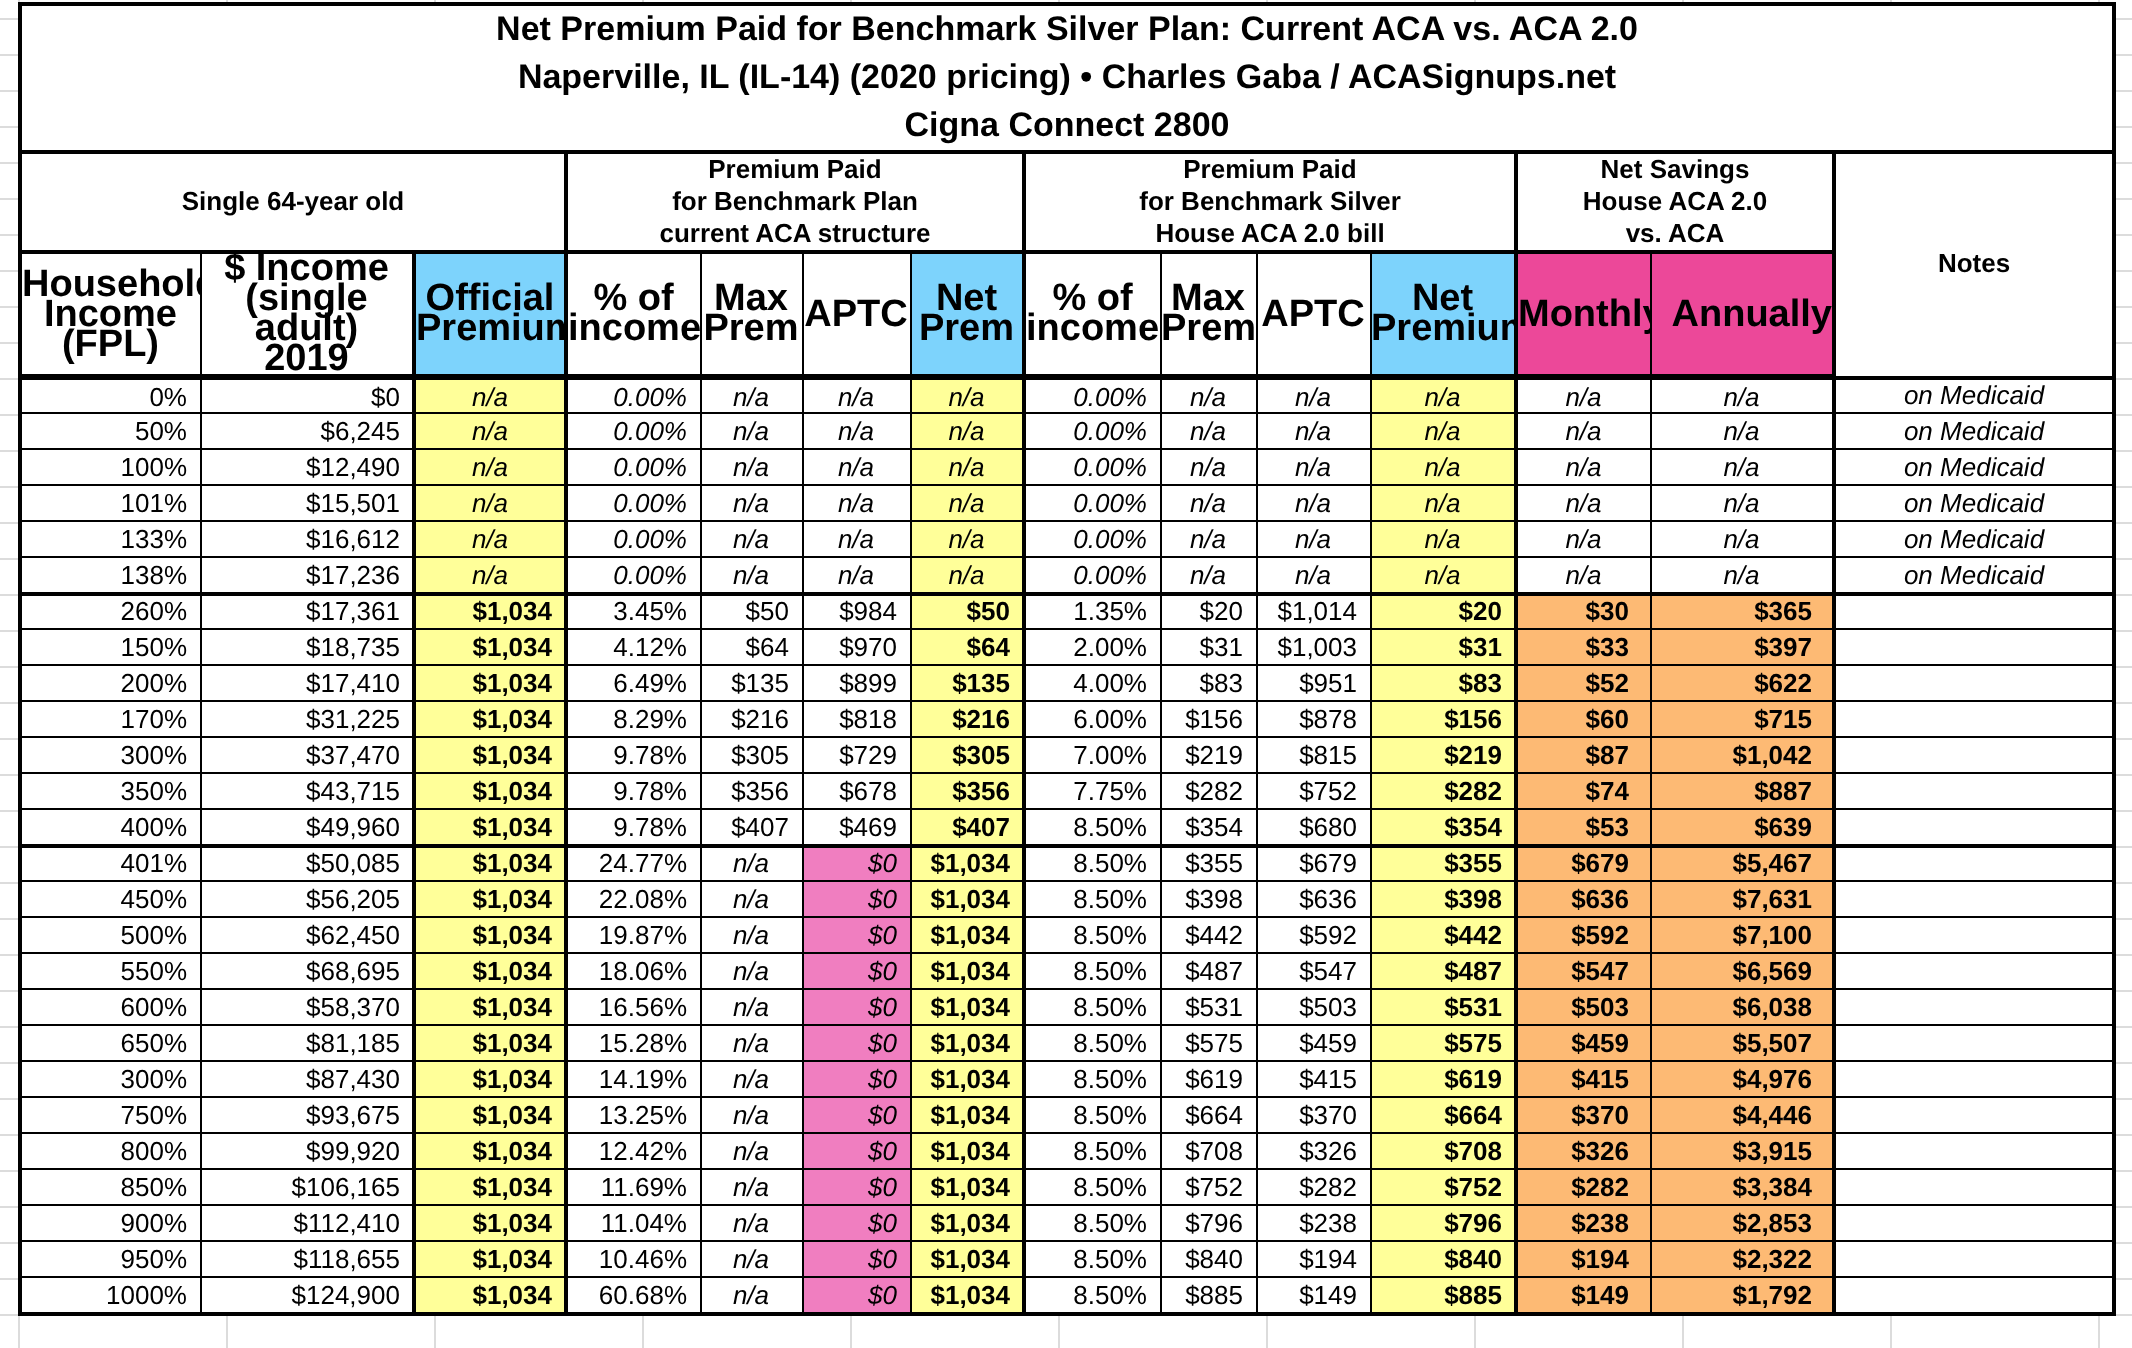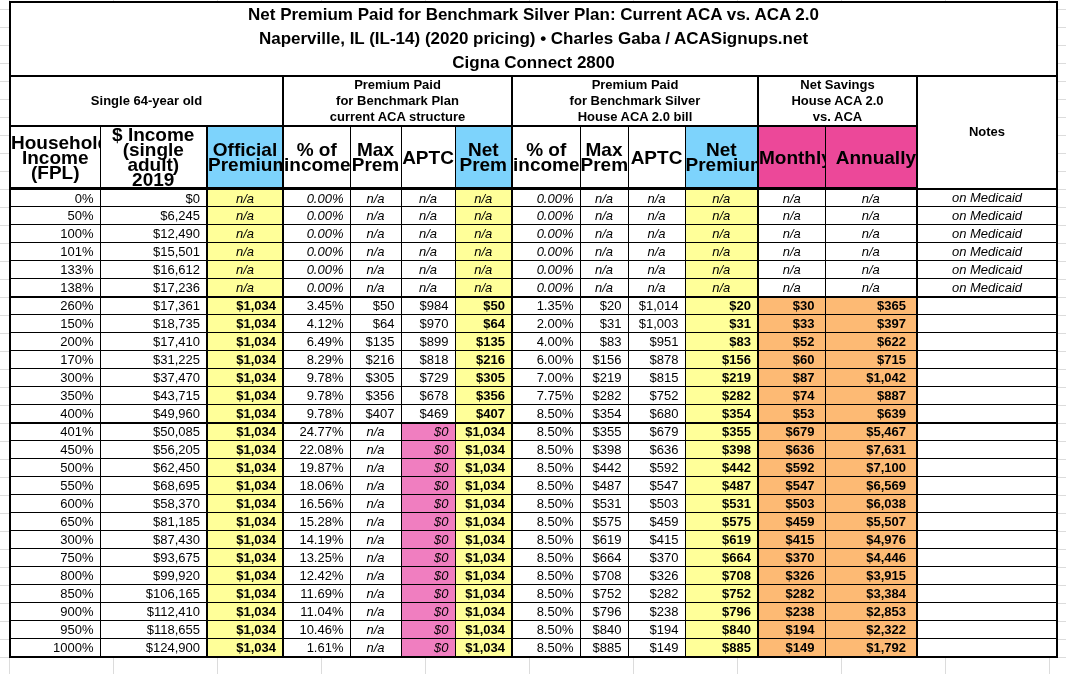--- a/index.html
+++ b/index.html
@@ -534,21 +534,21 @@
         <td class="c-baptc">$194</td>
         <td class="c-bnet">$840</td>
         <td class="c-monthly bl2">$194</td>
         <td class="c-annually">$2,322</td>
         <td class="c-notes bl2"></td>
       </tr>
       <tr class="high">
         <td class="c-fpl">1000%</td>
         <td class="c-income">$124,900</td>
         <td class="c-official bl2">$1,034</td>
-        <td class="c-apct bl2">1.61%</td>
+        <td class="c-apct bl2">60.68%</td>
         <td class="c-amax na">n/a</td>
         <td class="c-aaptc pink">$0</td>
         <td class="c-anet">$1,034</td>
         <td class="c-bpct bl2">8.50%</td>
         <td class="c-bmax">$885</td>
         <td class="c-baptc">$149</td>
         <td class="c-bnet">$885</td>
         <td class="c-monthly bl2">$149</td>
         <td class="c-annually">$1,792</td>
         <td class="c-notes bl2"></td>

